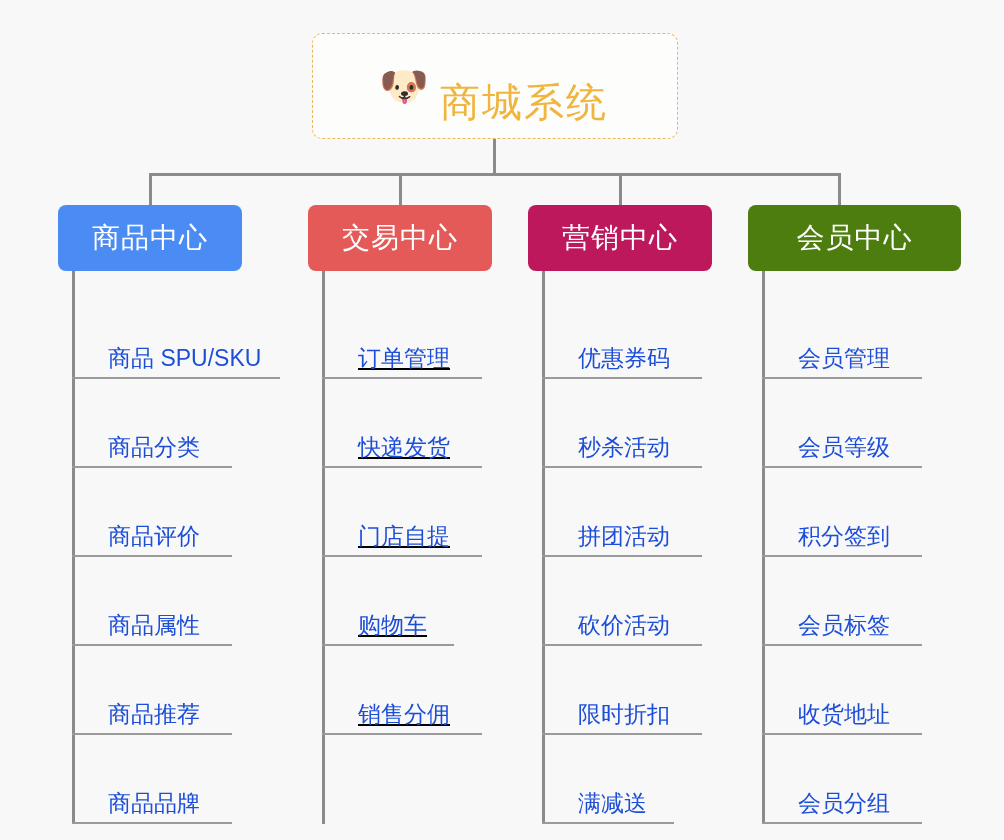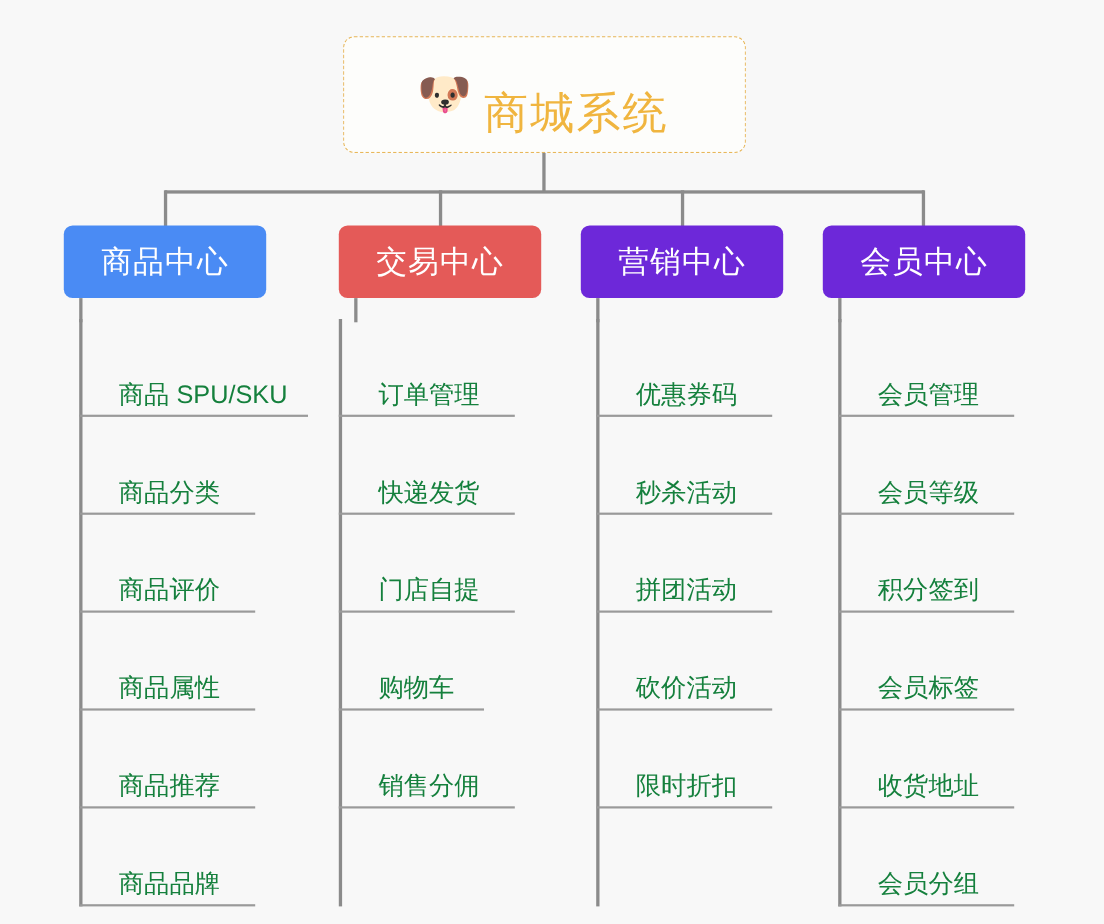--- a/index.html
+++ b/index.html
@@ -103,21 +103,21 @@
   }
   .leaf-item .leaf-underline {
     position: absolute;
     left: 0;
     bottom: 0;
     height: 2px;
     background: #9a9a9a;
   }
   .leaf-label {
     font-size: 23px;
-    color: #15803d;
+    color: #1d4ed8;
     white-space: nowrap;
     line-height: 1.2;
   }
 </style>
 </head>
 <body>
 
 <div id="diagram">
 
   <div class="root-node">
@@ -163,21 +163,21 @@
         </div>
         <div class="leaf-item">
           <div class="leaf-underline" style="width: 160px;"></div>
           <span class="leaf-label">商品品牌</span>
         </div>
       </div>
       <div class="cat-box" style="left: 308px; width: 184px; background: rgb(228, 90, 88);">
         <span class="cat-label">交易中心</span>
       </div>
       <div class="line v-line" style="left: 322px; top: 271px; height: 22px;"></div>
-      <div class="leaf-col" style="left: 308px;">
+      <div class="leaf-col" style="left: 322px; text-decoration: underline;">
         <div class="leaf-rail" style="height: 534px;"></div>
         <div class="leaf-item">
           <div class="leaf-underline" style="width: 160px;"></div>
           <span class="leaf-label">订单管理</span>
         </div>
         <div class="leaf-item">
           <div class="leaf-underline" style="width: 160px;"></div>
           <span class="leaf-label">快递发货</span>
         </div>
         <div class="leaf-item">
@@ -186,21 +186,21 @@
         </div>
         <div class="leaf-item">
           <div class="leaf-underline" style="width: 132px;"></div>
           <span class="leaf-label">购物车</span>
         </div>
         <div class="leaf-item">
           <div class="leaf-underline" style="width: 160px;"></div>
           <span class="leaf-label">销售分佣</span>
         </div>
       </div>
-      <div class="cat-box" style="left: 528px; width: 184px; background: #6d28d9;">
+      <div class="cat-box" style="left: 528px; width: 184px; background: #be185d;">
         <span class="cat-label">营销中心</span>
       </div>
       <div class="line v-line" style="left: 542px; top: 271px; height: 22px;"></div>
       <div class="leaf-col" style="left: 542px; text-align: right;">
         <div class="leaf-rail" style="height: 534px;"></div>
         <div class="leaf-item">
           <div class="leaf-underline" style="width: 160px;"></div>
           <span class="leaf-label">优惠券码</span>
         </div>
         <div class="leaf-item">
@@ -212,22 +212,26 @@
           <span class="leaf-label">拼团活动</span>
         </div>
         <div class="leaf-item">
           <div class="leaf-underline" style="width: 160px;"></div>
           <span class="leaf-label">砍价活动</span>
         </div>
         <div class="leaf-item">
           <div class="leaf-underline" style="width: 160px;"></div>
           <span class="leaf-label">限时折扣</span>
         </div>
-      </div>
-      <div class="cat-box" style="left: 748px; width: 184px; background: #6d28d9;">
+        <div class="leaf-item">
+          <div class="leaf-underline" style="width: 132px;"></div>
+          <span class="leaf-label">满减送</span>
+        </div>
+      </div>
+      <div class="cat-box" style="left: 748px; width: 213px; background: #4d7c0f;">
         <span class="cat-label">会员中心</span>
       </div>
       <div class="line v-line" style="left: 762px; top: 271px; height: 22px;"></div>
       <div class="leaf-col" style="left: 762px;">
         <div class="leaf-rail" style="height: 534px;"></div>
         <div class="leaf-item">
           <div class="leaf-underline" style="width: 160px;"></div>
           <span class="leaf-label">会员管理</span>
         </div>
         <div class="leaf-item">

